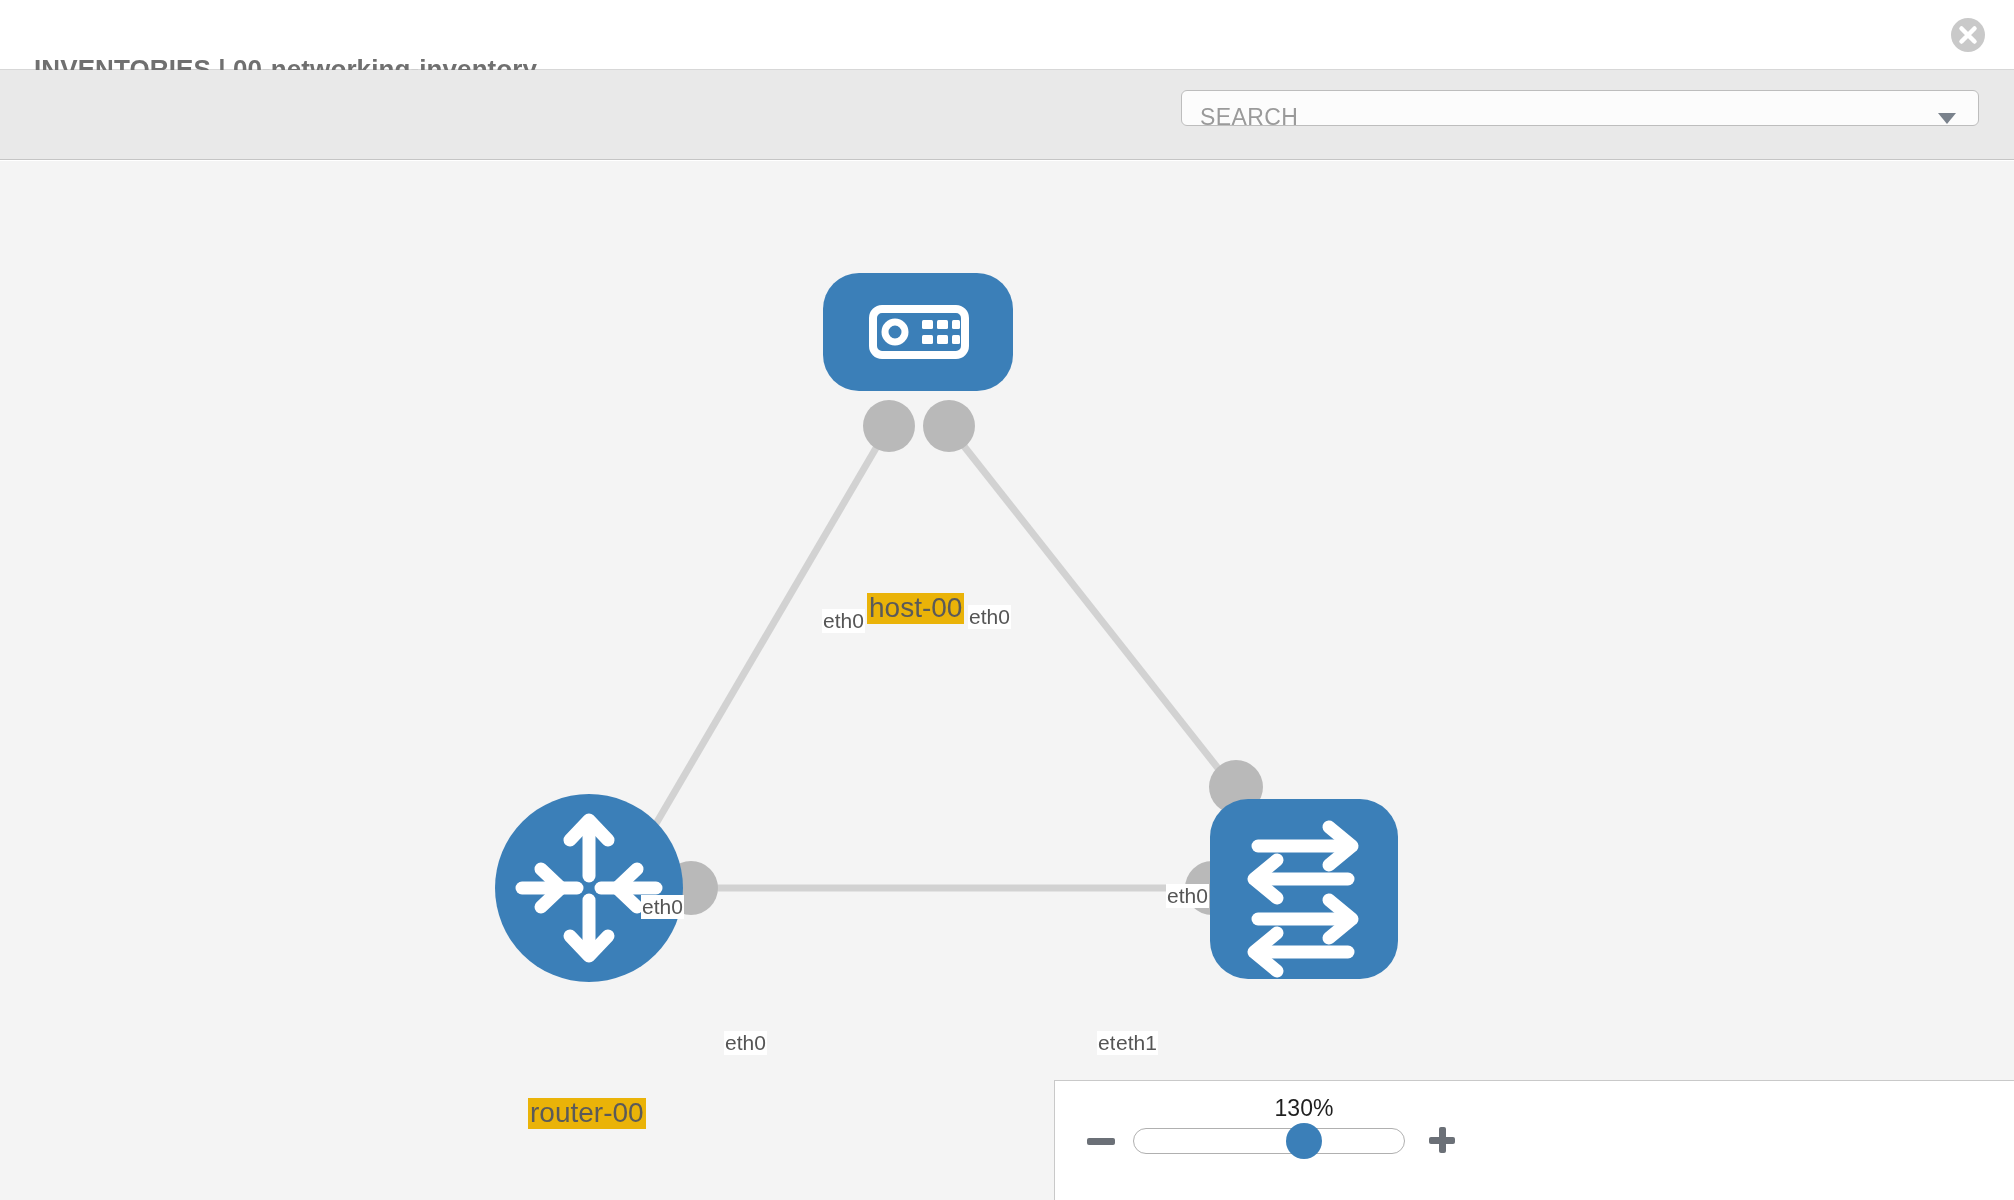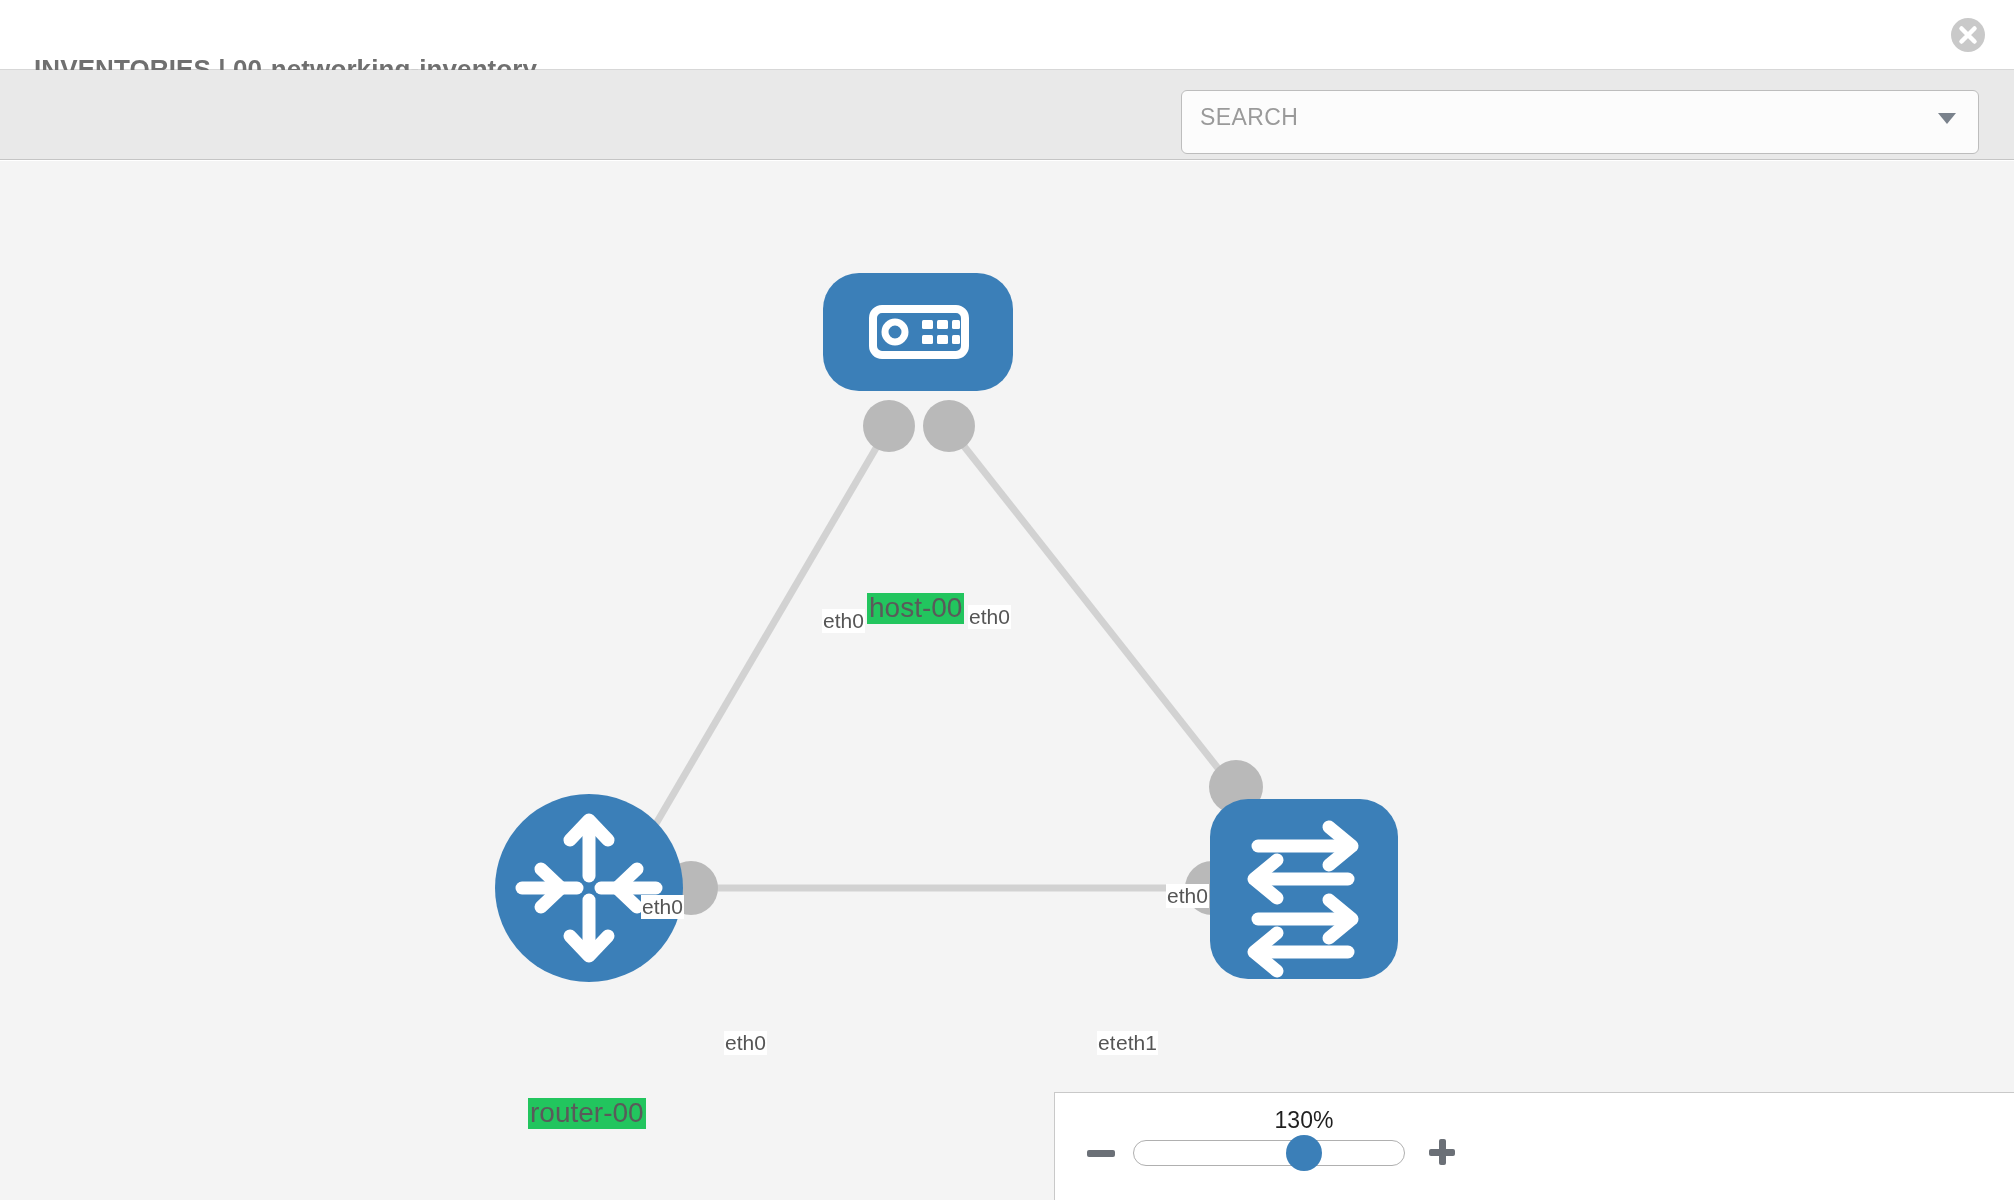--- a/index.html
+++ b/index.html
@@ -60,21 +60,21 @@
   .tool-icon {
     position: absolute; top: 88px;
     width: 42px; height: 42px;
     cursor: pointer;
   }
   #wrench-ic { left: 1046px; }
   #key-ic { left: 1113px; }
 
   .search-box {
     position: absolute; left: 1181px; top: 20px;
-    width: 798px; height: 64px;
+    width: 798px; height: 36px;
     background: #fcfcfc;
     border: 1px solid #bdbdbd;
     border-radius: 6px;
   }
   .search-label {
     position: absolute; left: 18px; top: 13px;
     font-size: 23px; color: #9a9a9a;
     letter-spacing: 0.4px;
   }
 
@@ -88,40 +88,40 @@
   .graph-svg {
     position: absolute; left: 0; top: 0;
     width: 2014px; height: 1039px;
   }
 
   
   .node-label {
     position: absolute;
     font-size: 28px;
     color: #5a5a5a;
-    background: #22c55e;
+    background: #eab308;
     white-space: nowrap;
     padding: 0 2px;
     line-height: 1.1;
   }
   .edge-label {
     position: absolute;
     font-size: 21px;
     color: #555555;
     background: #ffffff;
     white-space: nowrap;
     padding: 0 1px;
     line-height: 1.15;
     text-align: right;
   }
 
   
   .zoom-panel {
     position: absolute; right: 0px; bottom: 0px;
-    width: 960px; height: 108px;
+    width: 960px; height: 120px;
     background: #ffffff;
     border: 1px solid #c9c9c9;
     border-right: none; border-bottom: none; text-decoration: underline;
   }
   .zoom-pct {
     position: absolute; left: 104px; top: 14px;
     width: 290px; text-align: center;
     font-size: 23px; color: #1f1f1f;
   }
   .zoom-minus {

